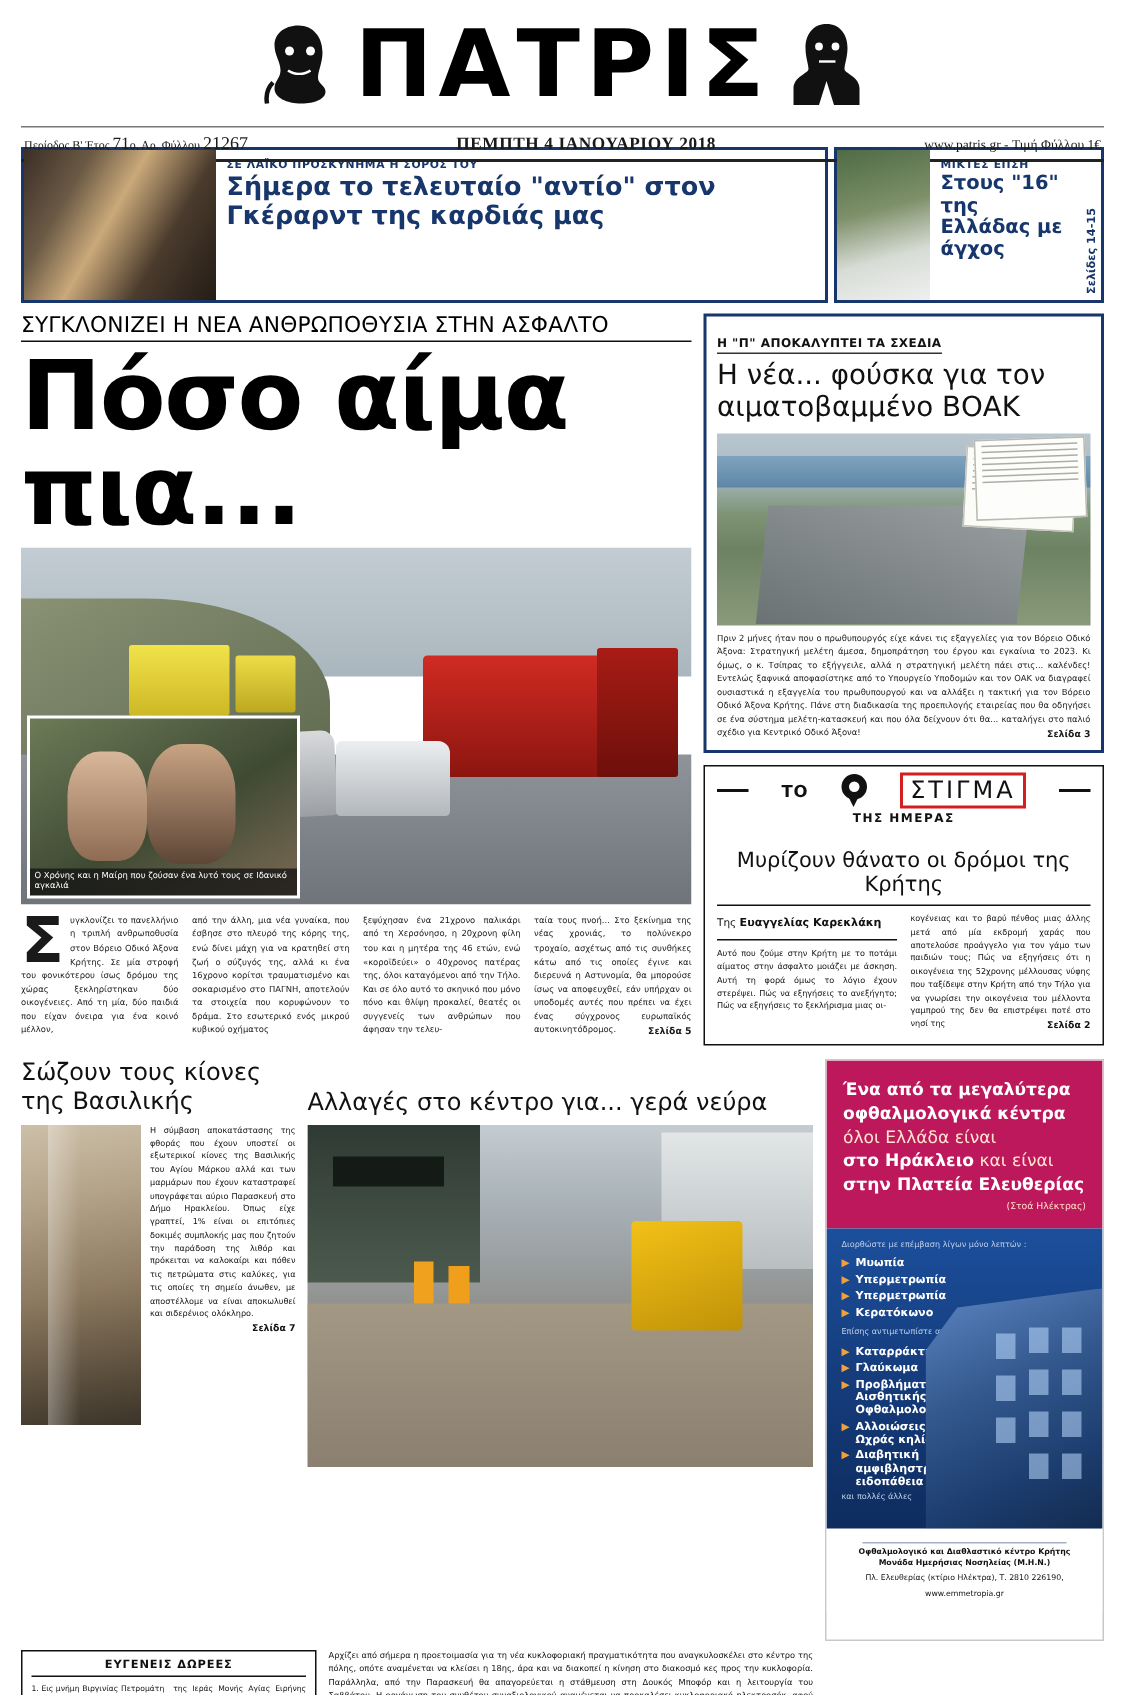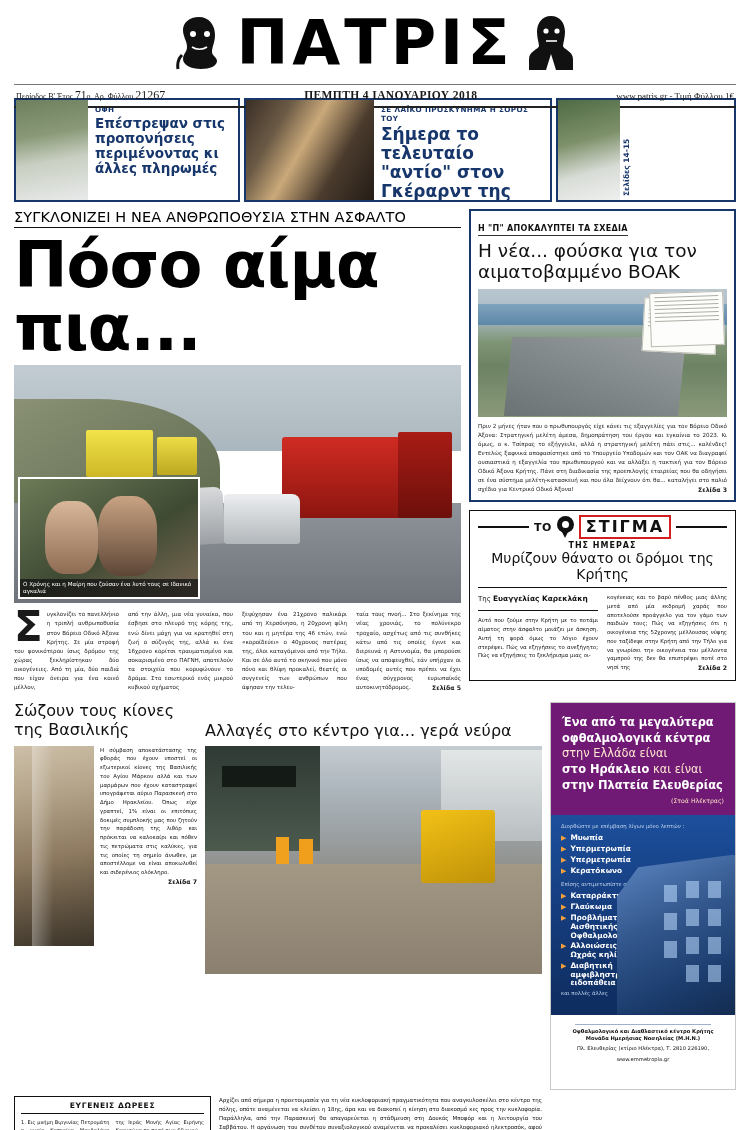--- a/index.html
+++ b/index.html
@@ -122,39 +122,39 @@
     border:1px solid #b9b9b0;transform:rotate(-2deg);
   }
   .bp-doc2{
     position:absolute;right:10px;top:10px;width:72px;height:52px;background:#fbfbf7;
     border:1px solid #c2c2b8;transform:rotate(3deg);
   }
   .bp-doc i,.bp-doc2 i{display:block;height:1px;background:#adada6;margin:3px 4px;}
   .boak-body{font-size:5.6px;line-height:1.62;text-align:justify;margin-top:5px;color:#1a1a1a;}
 
   .stigma-box{border:1.6px solid #111;margin-top:8px;padding:6px 8px 7px 8px;position:relative;}
-  .stigma-head{display:flex;align-items:center;justify-content:center;gap:5px;margin-top:-2px;}
+  .stigma-head{display:flex;align-items:center;justify-content:center;gap:22px;margin-top:-2px;}
   .stigma-line{flex:1;height:2px;background:#111;max-width:52px;}
   .stigma-to{font-size:11px;font-weight:bold;letter-spacing:.5px;}
   .pin{width:17px;height:22px;position:relative;}
   .pin:before{
     content:"";position:absolute;left:0;top:0;width:17px;height:17px;border-radius:50% 50% 50% 50%;
     background:#111;
   }
   .pin:after{
     content:"";position:absolute;left:4.5px;top:14px;width:0;height:0;
     border-left:4px solid transparent;border-right:4px solid transparent;border-top:8px solid #111;
   }
   .pin span{position:absolute;left:5px;top:5px;width:7px;height:7px;border-radius:50%;background:#fff;}
   .stigma-word{
-    border:2px solid #d21f1f;color:#111;font-weight:bold;font-size:16px;letter-spacing:2px;
+    border:2px solid #d21f1f;color:#111;font-weight:normal;font-size:16px;letter-spacing:2px;
     padding:0 5px 1px 5px;
   }
   .stigma-sub{text-align:center;font-size:8px;font-weight:bold;letter-spacing:1px;margin-top:2px;}
-  .stigma-title{text-align:center;font-size:14px;margin-top:0;padding-bottom:5px;border-bottom:1px solid #111;}
+  .stigma-title{text-align:center;font-size:14px;margin-top:16px;padding-bottom:5px;border-bottom:1px solid #111;}
   .stigma-cols{display:flex;gap:9px;margin-top:5px;}
   .stigma-col{flex:1;font-size:5.4px;line-height:1.62;text-align:justify;}
   .byline{font-size:7px;margin-bottom:5px;}
   .byline b{font-size:7.4px;}
   .byline-rule{border-top:1px solid #111;margin:4px 0 5px 0;}
 
   
   .row2{display:flex;margin:9px 14px 0 14px;gap:8px;}
   .col-basilica{width:183px;}
   .sec-head{font-size:16px;line-height:1.18;color:#111;}
@@ -179,21 +179,21 @@
   .cp-bldg{position:absolute;left:0;top:0;width:34%;height:46%;background:linear-gradient(180deg,#2f3a34,#4c5a4e);}
   .cp-bldg2{position:absolute;right:0;top:2%;width:30%;height:40%;background:linear-gradient(180deg,#e2e6e7,#b9bfc1);}
   .cp-exc{position:absolute;right:14%;top:28%;width:22%;height:32%;background:linear-gradient(160deg,#f2c117,#c09208);border-radius:3px;}
   .cp-ground{position:absolute;left:0;bottom:0;right:0;height:48%;background:linear-gradient(180deg,#a39884,#8b8070);}
   .cp-worker{position:absolute;left:21%;top:40%;width:4%;height:12%;background:#f0a21e;}
   .cp-worker2{position:absolute;left:28%;top:41%;width:4%;height:11%;background:#ef9f1c;}
   .cp-sign{position:absolute;left:5%;top:9%;width:22%;height:9%;background:#141a16;}
 
   .col-ad{width:186px;}
   .ad-eye{border:1px solid #c8c8c8;height:386px;position:relative;overflow:hidden;background:#fff;}
-  .eye-orange{background:#701a75;color:#fff;padding:12px 11px 11px 11px;}
+  .eye-orange{background:#be185d;color:#fff;padding:12px 11px 11px 11px;}
   .eye-orange .l{font-size:11.4px;line-height:1.38;}
   .eye-orange .l b{font-weight:bold;}
   .eye-orange .l .lt{color:#ffe6cf;font-weight:normal;}
   .eye-orange .small{font-size:6.2px;text-align:right;color:#ffe0c6;margin-top:3px;}
   .eye-blue{background:linear-gradient(180deg,#1c4f9c 0%,#153c7c 50%,#0e2c5e 100%);color:#fff;padding:8px 10px 10px 10px;position:relative;height:182px;}
   .eye-note{font-size:5.4px;color:#bcd0ea;line-height:1.35;margin-bottom:4px;}
   .eye-li{font-size:7.4px;font-weight:bold;margin:1.5px 0;display:flex;gap:4px;align-items:flex-start;line-height:1.2;}
   .tri{color:#f2a03b;font-size:7px;line-height:1.35;}
   .eye-bldg{
     position:absolute;right:0;bottom:0;width:118px;height:160px;
@@ -250,38 +250,35 @@
       <div class="right">
         <span>www.patris.gr</span>
         <span>- Τιμή Φύλλου 1€</span>
       </div>
     </div>
     <div class="mast-rule2"></div>
   </div>
 
   <div class="teaser-strip">
 
-    <div class="teaser t1">
-      <div class="teaser-photo ph-footballer" style="width:72px;"></div>
-      <div class="teaser-text">
-        <div class="kicker">ΟΦΗ</div>
-        <div class="t-head">Επέστρεψαν στις προπονήσεις περιμένοντας κι άλλες πληρωμές</div>
-      </div>
-    </div>
 
     <div class="teaser t2">
       <div class="teaser-photo ph-funeral" style="width:128px;"></div>
       <div class="teaser-text">
         <div class="kicker">ΣΕ ΛΑΪΚΟ ΠΡΟΣΚΥΝΗΜΑ Η ΣΟΡΟΣ ΤΟΥ</div>
         <div class="t-head">Σήμερα το τελευταίο "αντίο" στον Γκέραρντ της καρδιάς μας</div>
       </div>
     </div>
 
     <div class="teaser t3">
       <div class="teaser-photo ph-player" style="width:62px;"></div>
+      <div class="teaser-text" style="flex:1">
+        <div class="kicker">ΜΙΚΤΕΣ ΕΠΣΗ</div>
+        <div class="t-head">Στους "16" της Ελλάδας με άγχος</div>
+      </div>
       <div class="side-pages">Σελίδες 14-15</div>
     </div>
 
   </div>
 
   <div class="main-row">
 
     <div class="lead">
       <div class="lead-kicker">ΣΥΓΚΛΟΝΙΖΕΙ Η ΝΕΑ ΑΝΘΡΩΠΟΘΥΣΙΑ ΣΤΗΝ ΑΣΦΑΛΤΟ</div>
       <div class="lead-head">Πόσο αίμα πια...</div>
@@ -404,21 +401,21 @@
         <div class="cp-worker"></div>
         <div class="cp-worker2"></div>
       </div>
     </div>
 
     <div class="col-ad">
       <div class="ad-eye">
         <div class="eye-orange">
           <div class="l"><b>Ένα από τα μεγαλύτερα</b></div>
           <div class="l"><b>οφθαλμολογικά κέντρα</b></div>
-          <div class="l"><span class="lt">στην Ελλάδα</span><span class="lt"> είναι</span></div>
+          <div class="l"><span class="lt">όλοι Ελλάδα</span><span class="lt"> είναι</span></div>
           <div class="l"><b>στο Ηράκλειο</b><span class="lt"> και είναι</span></div>
           <div class="l"><b>στην Πλατεία Ελευθερίας</b></div>
           <div class="small">(Στοά Ηλέκτρας)</div>
         </div>
         <div class="eye-blue">
           <div class="eye-note">Διορθώστε με επέμβαση λίγων μόνο λεπτών :</div>
           <div class="eye-li">
               <span class="tri">▶</span>
               <span>Μυωπία</span>
             </div>

